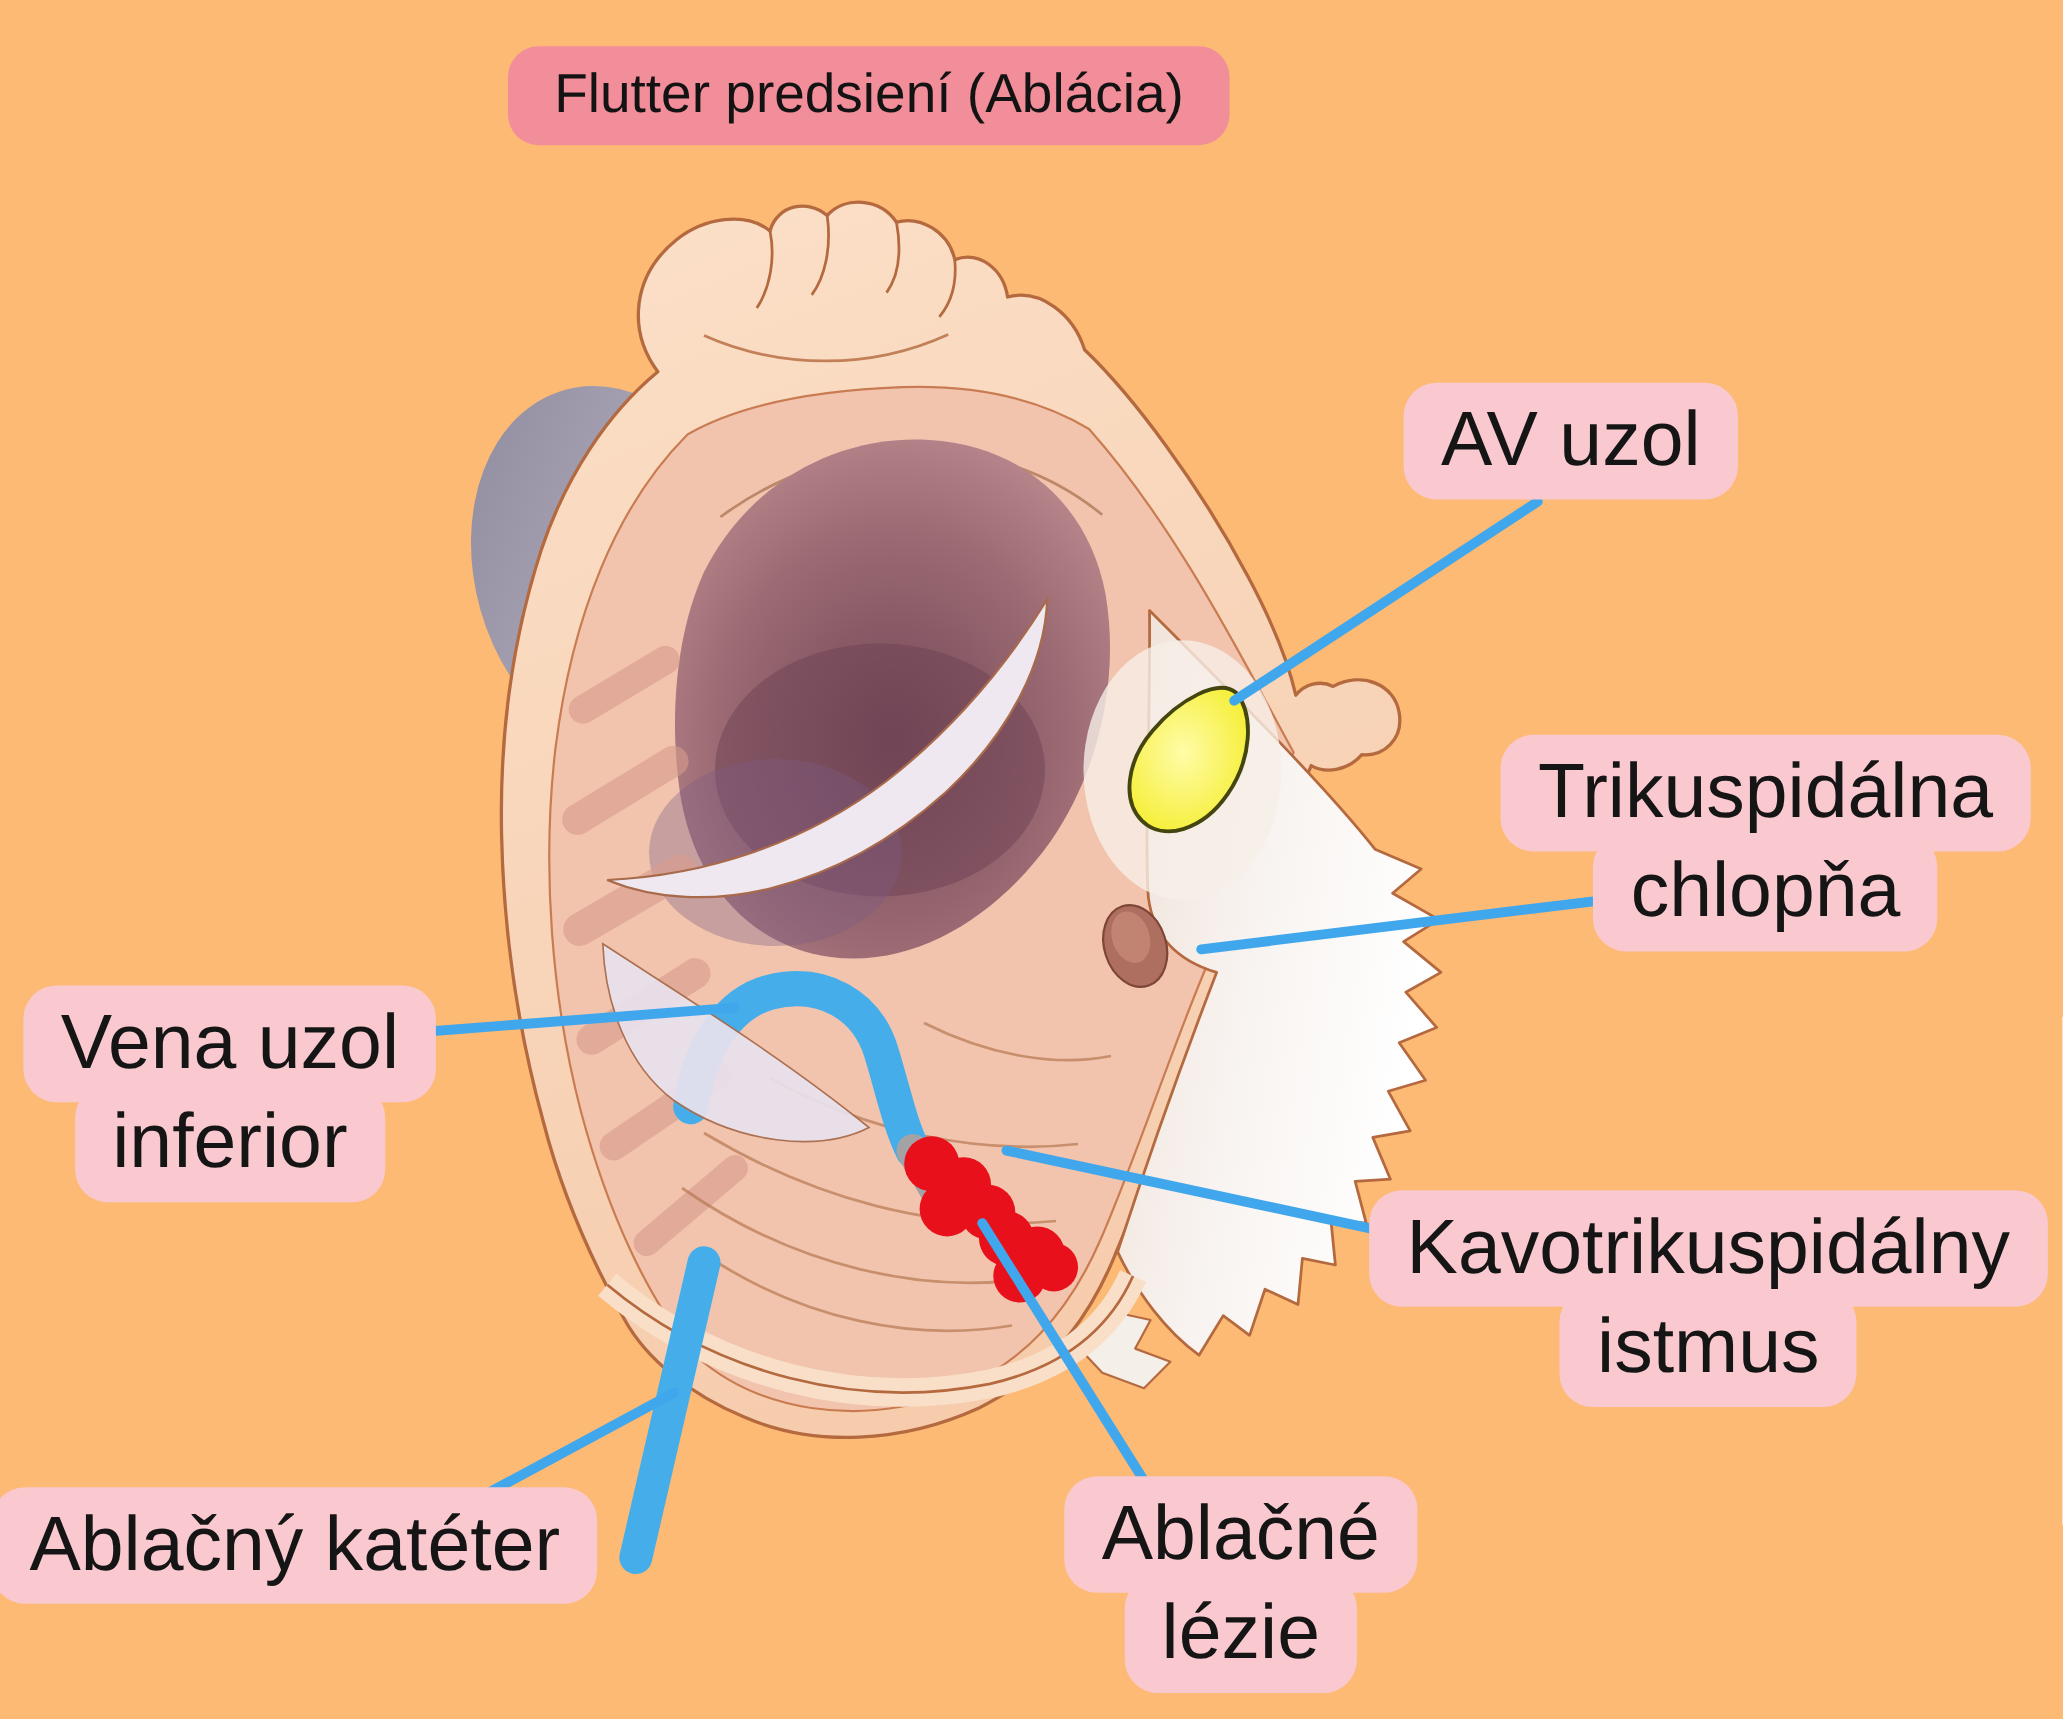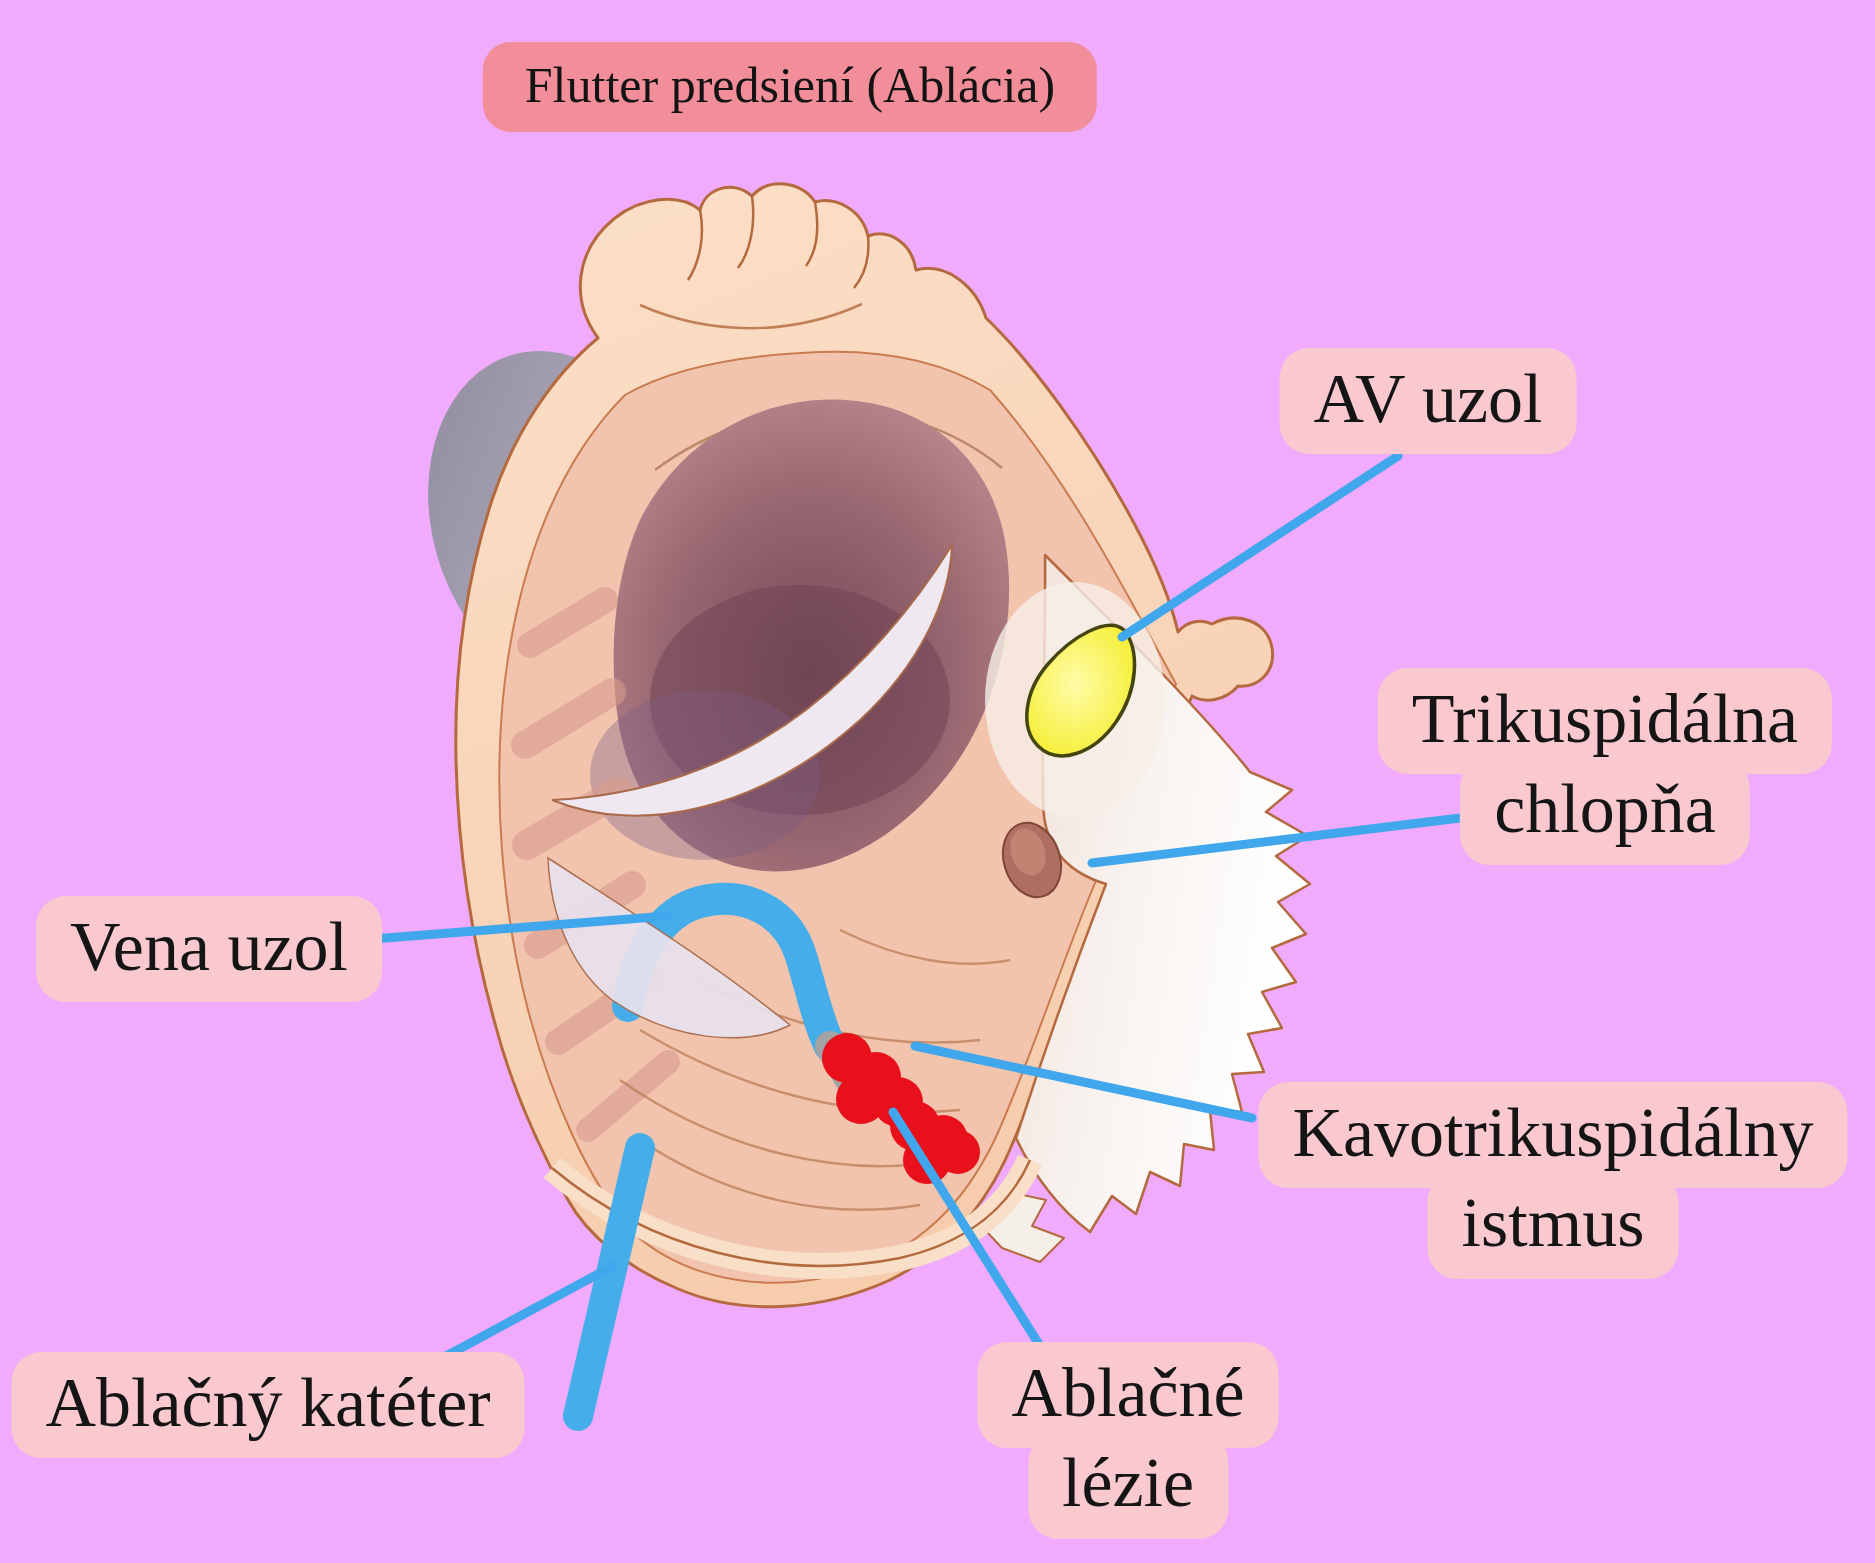--- a/index.html
+++ b/index.html
@@ -1,21 +1,21 @@
 <!DOCTYPE html>
 <html style="--title-pink: #F28E99; --label-pink: #F9C9CF; --pointer-blue: #41A7EC; --catheter-blue: #45AEEA; --catheter-tip-gray: #A3A3A5; --lesion-red: #E8101B; --av-node-yellow: #F2EA11; --heart-fill: #F8D3B8; --heart-outline: #B4693F;"><head>
 <meta charset="utf-8">
 <style>
   html,body{margin:0;padding:0;background:#ffffff;}
   #canvas{
     position:relative;
     width:1875px;height:1563px;
     overflow:hidden;
-    background:#f0abfc;
-    font-family:Liberation Serif, serif;
+    background:#fdba74;
+    font-family:Liberation Sans, sans-serif;
   }
   #scene{position:absolute;left:0;top:0;}
   .label{
     position:absolute;
     transform:translateX(-50%);
     display:flex;flex-direction:column;align-items:center;
     color:#151515;
     font-size:70px;
     line-height:1.12;
     white-space:nowrap;
@@ -249,20 +249,21 @@
     <div class="lrow"><span class="pill">AV uzol</span></div>
   </div>
 
   <div class="label" style="left:1605px;top:668px">
     <div class="lrow"><span class="pill">Trikuspidálna</span></div>
     <div class="lrow"><span class="pill">chlopňa</span></div>
   </div>
 
   <div class="label" style="left:209px;top:896px">
     <div class="lrow"><span class="pill">Vena uzol</span></div>
+    <div class="lrow"><span class="pill">inferior</span></div>
   </div>
 
   <div class="label" style="left:1553px;top:1082px">
     <div class="lrow"><span class="pill">Kavotrikuspidálny</span></div>
     <div class="lrow"><span class="pill">istmus</span></div>
   </div>
 
   <div class="label" style="left:1128px;top:1342px">
     <div class="lrow"><span class="pill">Ablačné</span></div>
     <div class="lrow"><span class="pill">lézie</span></div>

